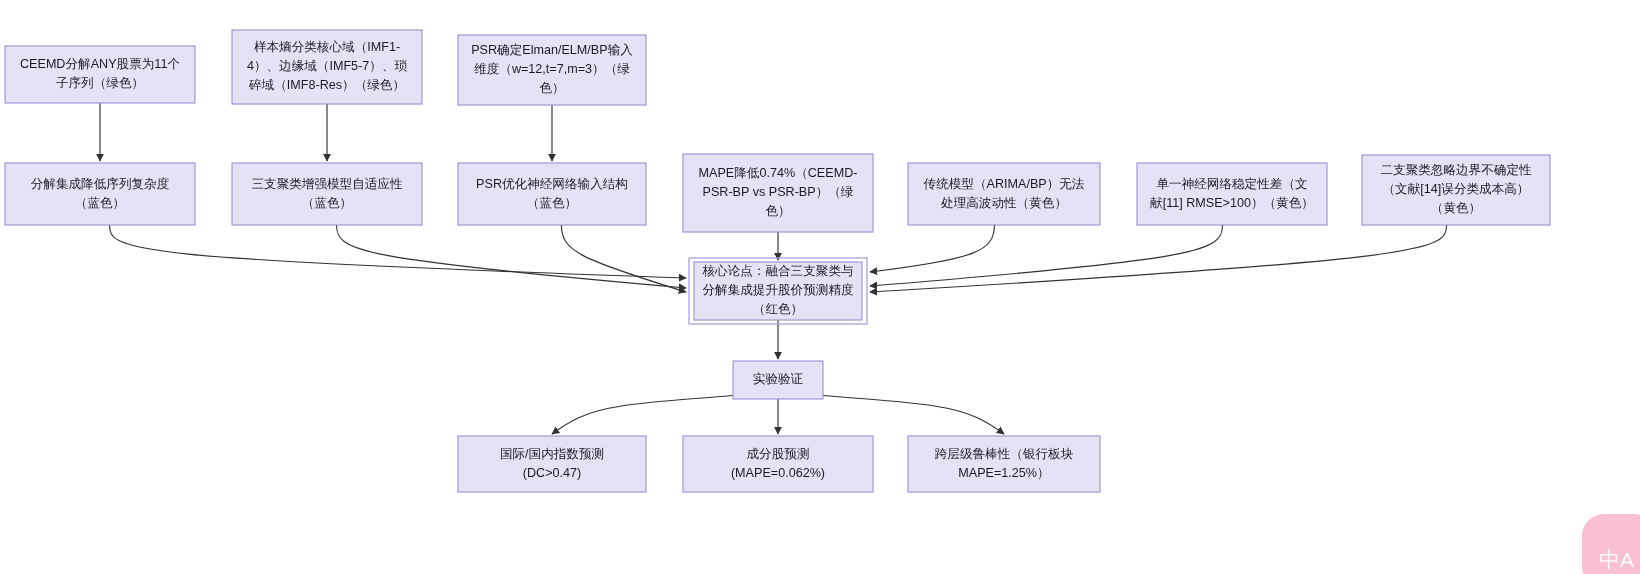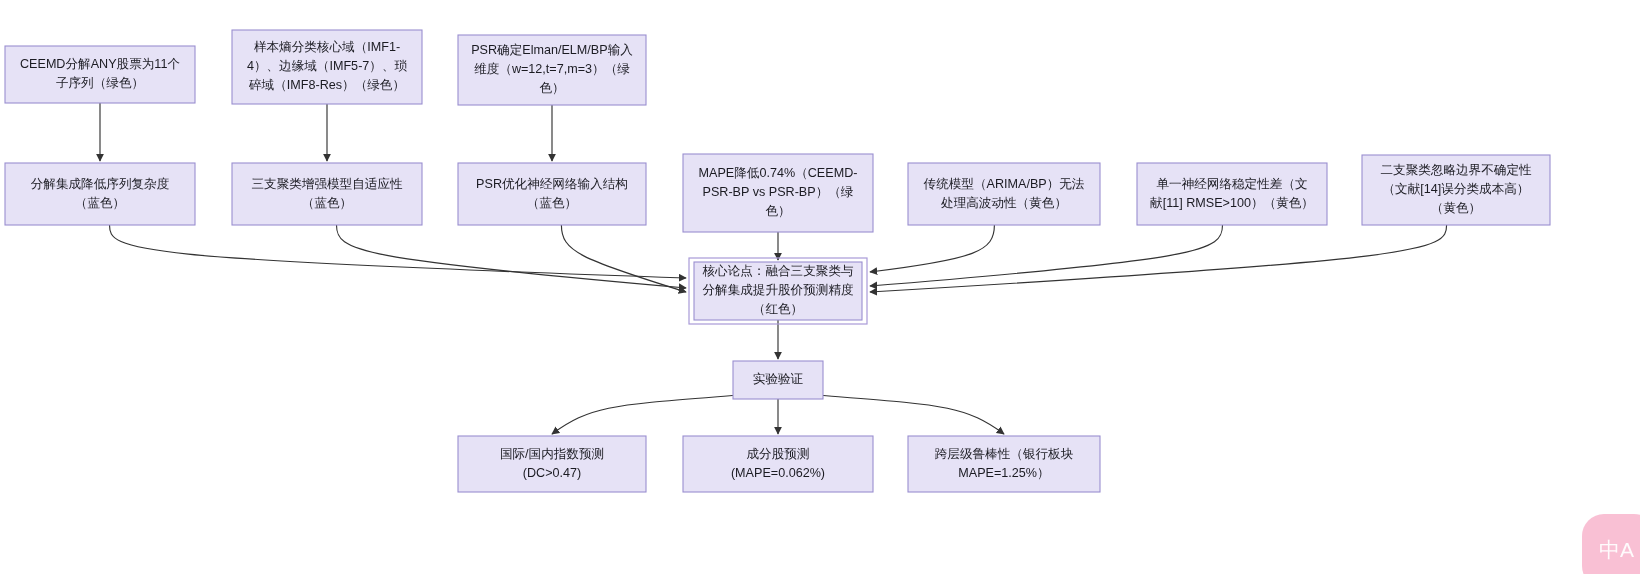--- a/index.html
+++ b/index.html
@@ -54,21 +54,21 @@
     bottom: -14px;
     width: 74px;
     height: 74px;
     border-radius: 22px;
     background: #f6a8c4;
     opacity: 0.72;
   }
   .watermark-label {
     position: absolute;
     right: 6px;
-    bottom: 14px;
+    bottom: 4px;
     color: #ffffff;
     font-size: 21px;
     font-family: "Liberation Sans", "DejaVu Sans", sans-serif;
     letter-spacing: 0px;
     line-height: 1;
     opacity: 0.95;
   }
 </style>
 </head>
 <body>

